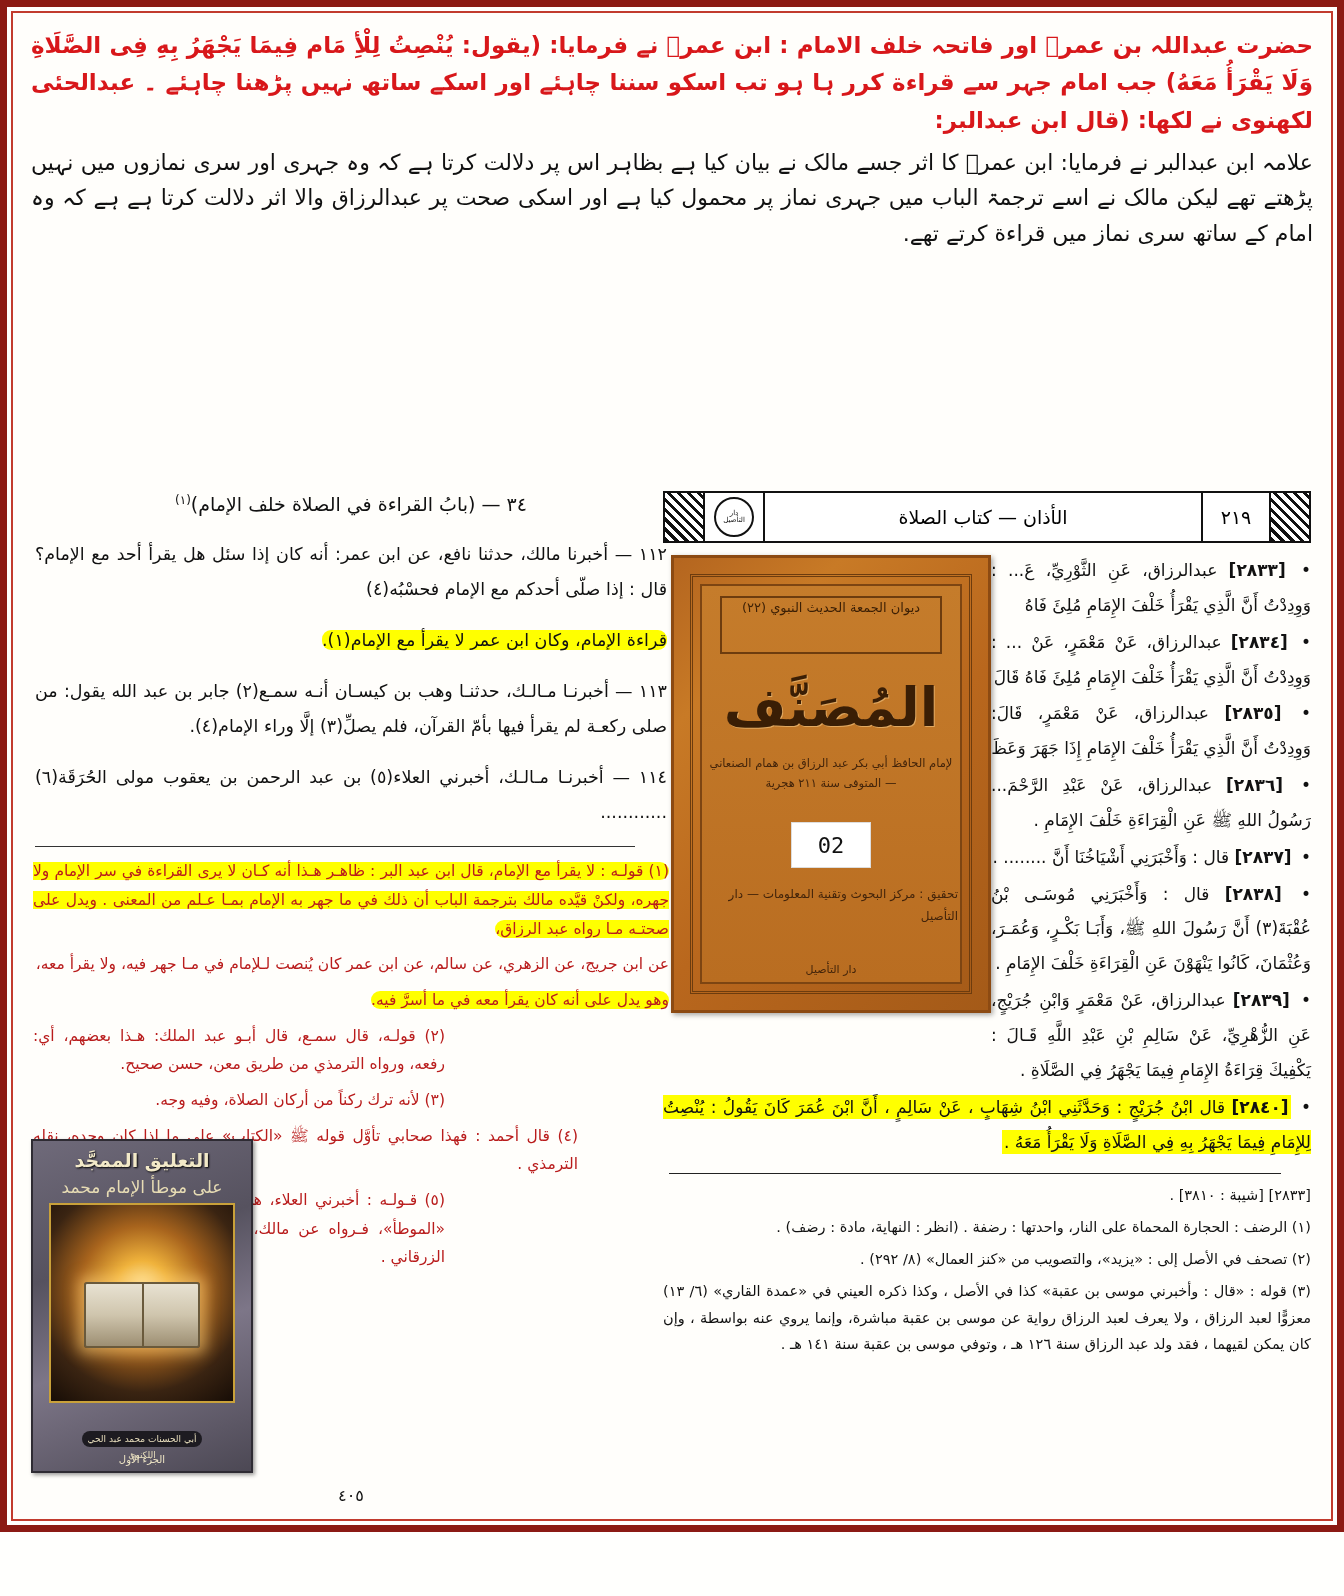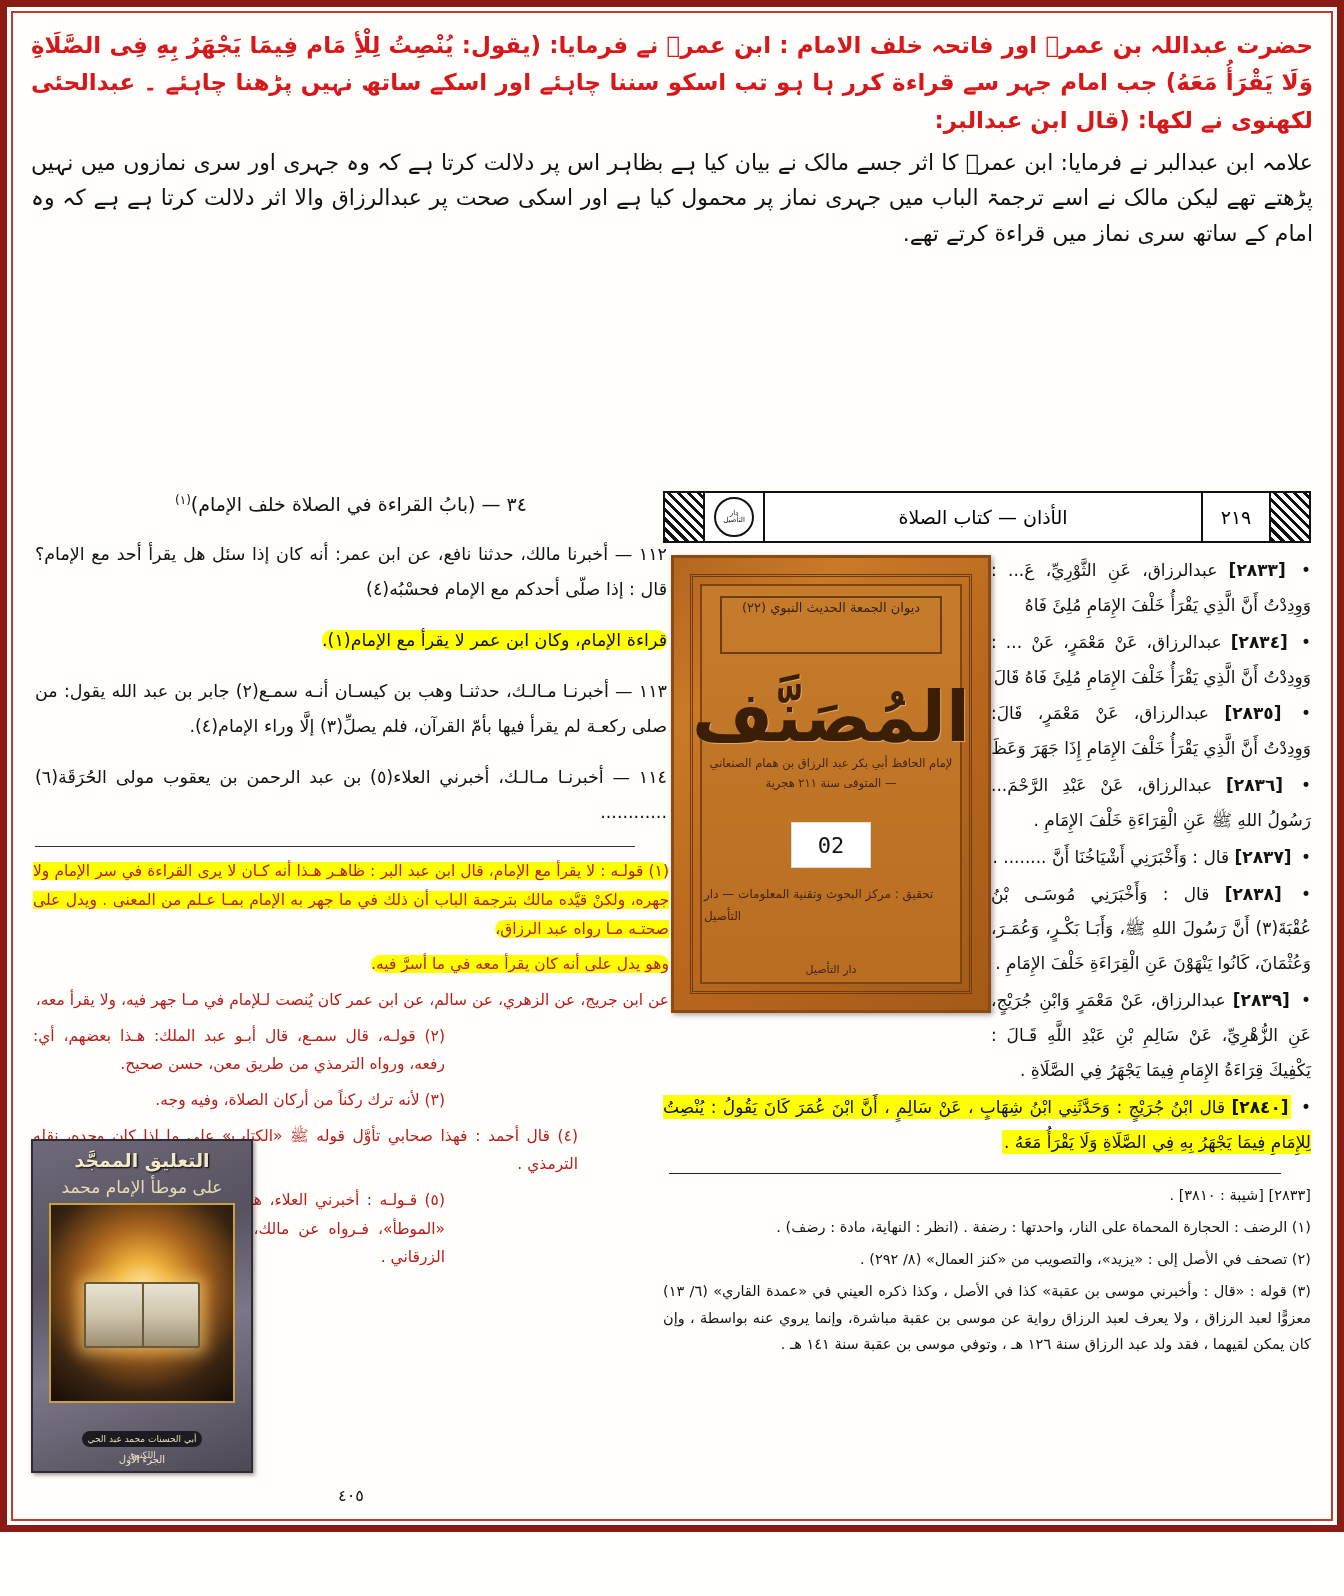--- a/index.html
+++ b/index.html
@@ -222,35 +222,35 @@
     background:linear-gradient(180deg,#c57c2b 0%,#b96d21 100%);
   }
   .book1 .topbox{
     position:absolute;top:38px;left:46px;right:46px;height:58px;
     border:2px solid #6d3c0e;
     color:#3b1f05;font-size:13px;direction:rtl;text-align:center;
     line-height:1.5;box-sizing:border-box;
   }
   .book1 .mtitle{
     position:absolute;top:118px;left:0;right:0;text-align:center;
-    font-size:70px;font-weight:bold;color:#3a1e05;
+    font-size:54px;font-weight:bold;color:#3a1e05;
     text-shadow:1px 1px 0 #e0a860;
   }
   .book1 .msub{
     position:absolute;top:196px;left:30px;right:30px;text-align:center;
     font-size:11.5px;color:#43240a;line-height:1.7;direction:rtl;
   }
   .book1 .white02{
     position:absolute;top:264px;left:50%;transform:translateX(-50%);
     width:78px;height:44px;background:#fff;border:1px solid #ddd;
     display:flex;align-items:center;justify-content:center;
     font-size:22px;color:#111;font-family:"DejaVu Sans Mono",monospace;
   }
   .book1 .mauth{
-    position:absolute;top:326px;left:30px;right:30px;text-align:left;
+    position:absolute;top:326px;left:30px;right:30px;text-align:right;
     font-size:12px;color:#43240a;line-height:1.8;direction:rtl;
   }
   .book1 .mpub{
     position:absolute;bottom:34px;left:0;right:0;text-align:center;
     font-size:11px;color:#43240a;direction:rtl;
   }
 
   .hl-block{
     background:#ffff00;padding:2px 2px;
   }
@@ -283,22 +283,22 @@
       </div>
 
       <p class="ar-par">١١٢ — أخبرنا مالك، حدثنا نافع، عن ابن عمر: أنه كان إذا سئل هل يقرأ أحد مع الإمام؟ قال : إذا صلّى أحدكم مع الإمام فحسْبُه(٤)</p>
       <p class="ar-par"><span class="hl">قراءة الإمام، وكان ابن عمر لا يقرأ مع الإمام(١).</span></p>
       <p class="ar-par">١١٣ — أخبرنـا مـالـك، حدثنـا وهب بن كيسـان أنـه سمـع(٢) جابر بن عبد الله يقول: من صلى ركعـة لم يقرأ فيها بأمّ القرآن، فلم يصلِّ(٣) إلَّا وراء الإمام(٤).</p>
       <p class="ar-par">١١٤ — أخبرنـا مـالـك، أخبرني العلاء(٥) بن عبد الرحمن بن يعقوب مولى الحُرَقَة(٦) ............</p>
 
       <div class="foot-rule"></div>
 
       <p class="fn"><span class="hl">(١) قولـه : لا يقرأ مع الإمام، قال ابن عبد البر : ظاهـر هـذا أنه كـان لا يرى القراءة في سر الإمام ولا جهره، ولكنْ قيَّده مالك بترجمة الباب أن ذلك في ما جهر به الإمام بمـا عـلم من المعنى . ويدل على صحتـه مـا رواه عبد الرزاق،</span></p>
+      <p class="fn">عن ابن جريج، عن الزهري، عن سالم، عن ابن عمر كان يُنصت لـلإمام في مـا جهر فيه، ولا يقرأ معه،</p>
       <p class="fn"><span class="hl">وهو يدل على أنه كان يقرأ معه في ما أسرَّ فيه.</span></p>
-      <p class="fn">عن ابن جريج، عن الزهري، عن سالم، عن ابن عمر كان يُنصت لـلإمام في مـا جهر فيه، ولا يقرأ معه،</p>
 
       <div class="book2">
         <div class="b2title">التعليق الممجَّد</div>
         <div class="b2sub">على موطأ الإمام محمد</div>
         <div class="b2art">
           <div class="b2book"></div>
         </div>
         <div class="b2pill">أبي الحسنات محمد عبد الحي اللكنوي</div>
         <div class="b2foot">الجزء الأول</div>
       </div>

